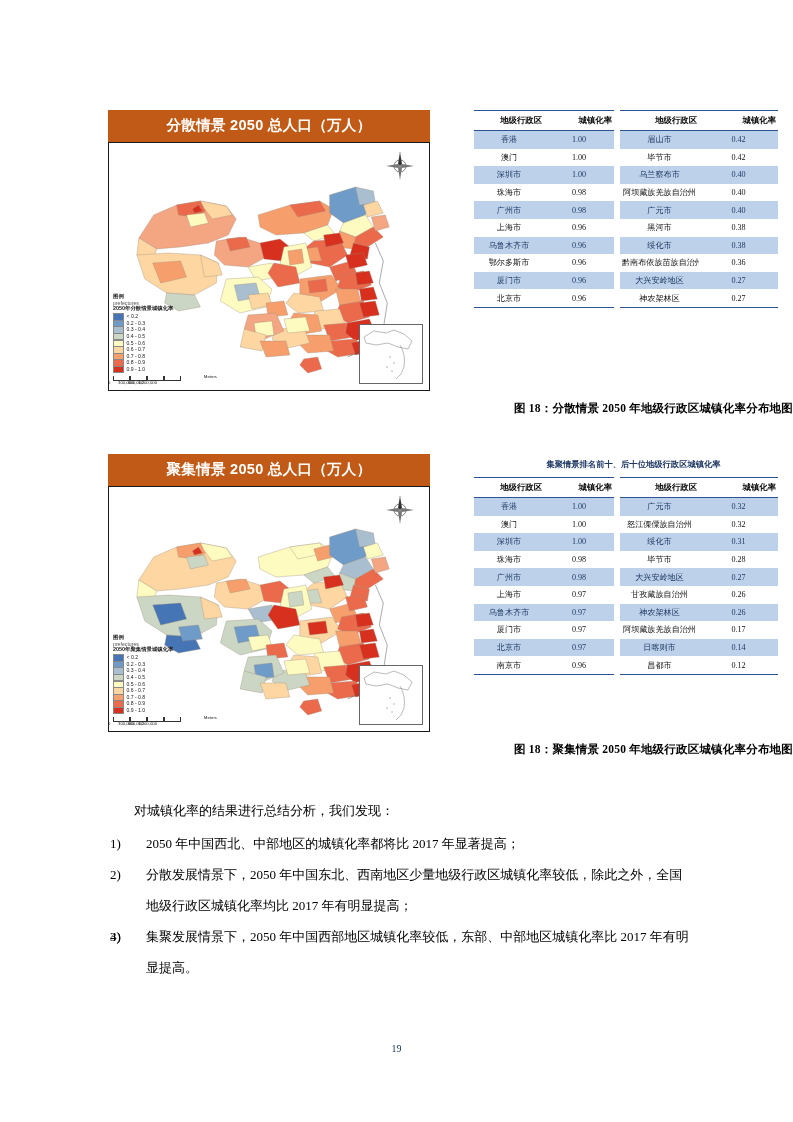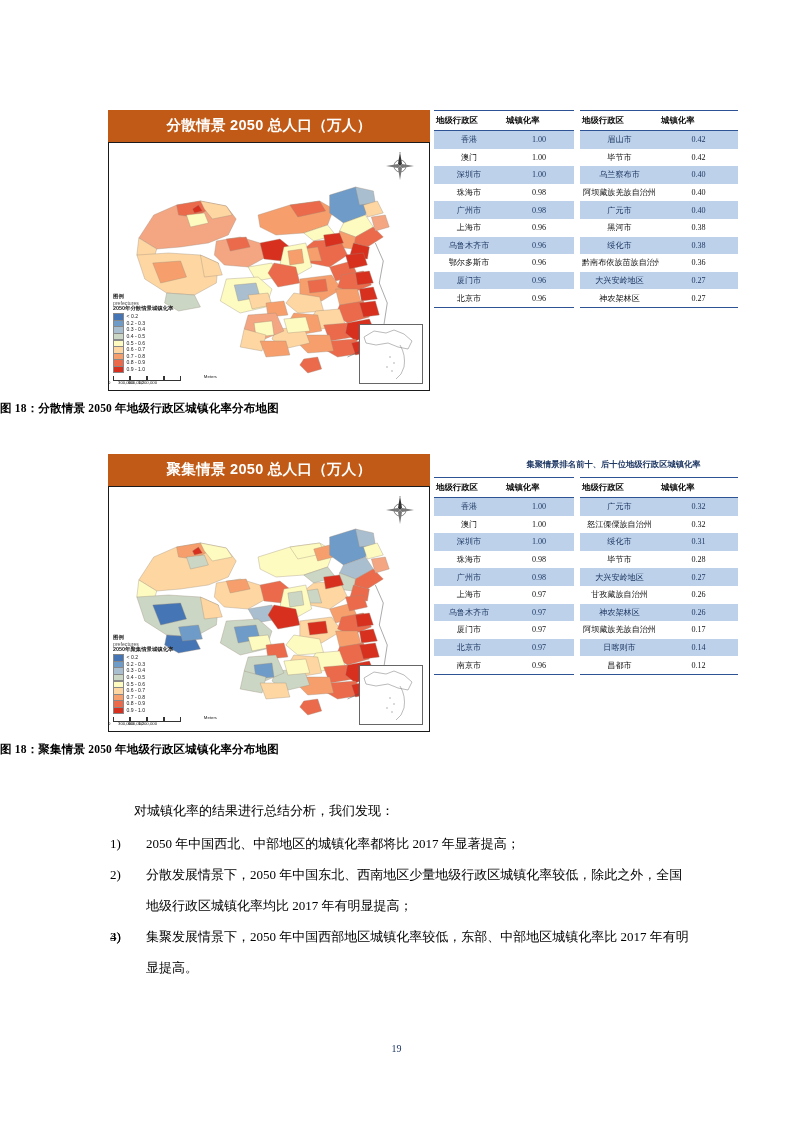--- a/index.html
+++ b/index.html
@@ -28,20 +28,21 @@
     position: absolute;
     left: 0;
     width: 793px;
   }
   #figure-1 { top: 110px; }
   #figure-2 { top: 454px; }
 
   .fig-row {
     display: flex;
     align-items: flex-start;
+    gap: 40px;
   }
 
   
   .map-panel {
     width: 322px;
     margin-left: 108px;
     flex: none;
   }
   .map-title-bar {
     background: #C05A16;
@@ -175,21 +176,21 @@
     table-layout: fixed;
   }
   table.rate-table.t-left  { width: 140px; }
   table.rate-table.t-right { width: 158px; }
 
   table.rate-table thead th {
     font-size: 8.4px;
     font-weight: bold;
     color: #0b0b0b;
     padding: 4px 2px 4px 2px;
-    text-align: left;
+    text-align: right;
     border-top: 1.4px solid #2E5395;
     border-bottom: 1.4px solid #2E5395;
     white-space: nowrap;
   }
   table.rate-table tbody td {
     font-size: 8.1px;
     padding: 3.3px 2px;
     text-align: center;
     white-space: nowrap;
     overflow: hidden;
@@ -203,21 +204,21 @@
     background: #ffffff;
     color: #111;
   }
   table.rate-table tbody tr:last-child td {
     border-bottom: 1.2px solid #2E5395;
   }
   td.val { font-family: "Liberation Serif", "DejaVu Serif", serif; font-size: 8.4px; }
 
   
   .fig-caption {
-    text-align: left;
+    text-align: right;
     font-family: "Liberation Serif", "DejaVu Serif", serif;
     font-weight: bold;
     font-size: 11.5px;
     color: #000;
     margin-top: 10px;
     letter-spacing: 0.2px;
   }
 
   
   .body-text {

